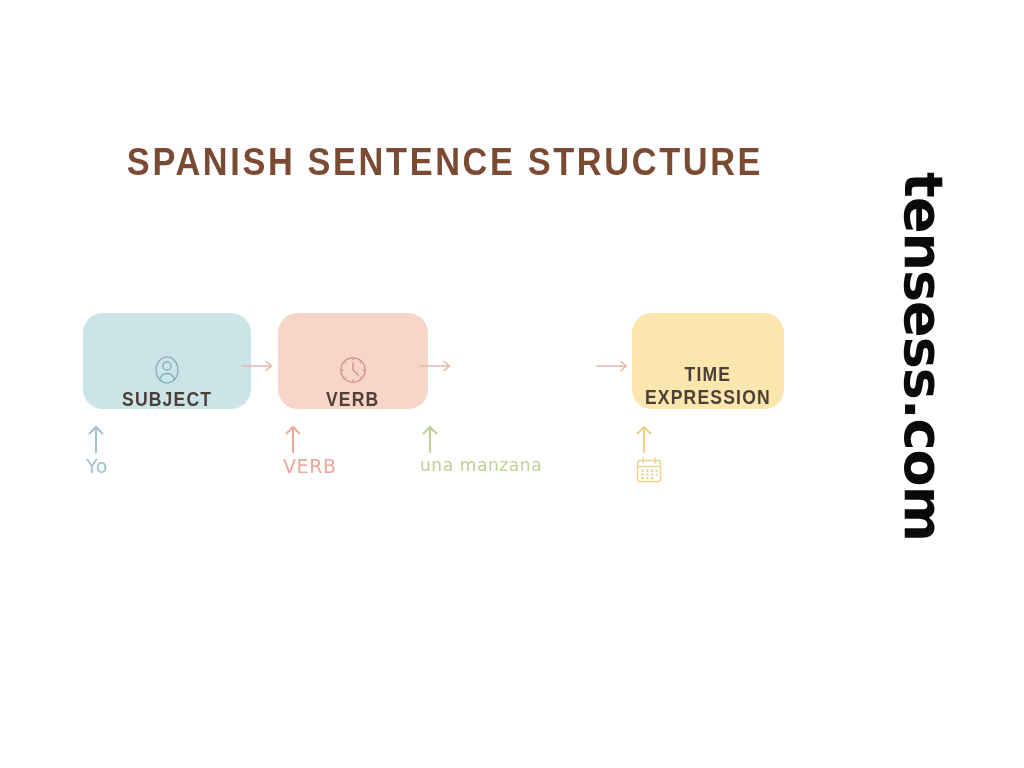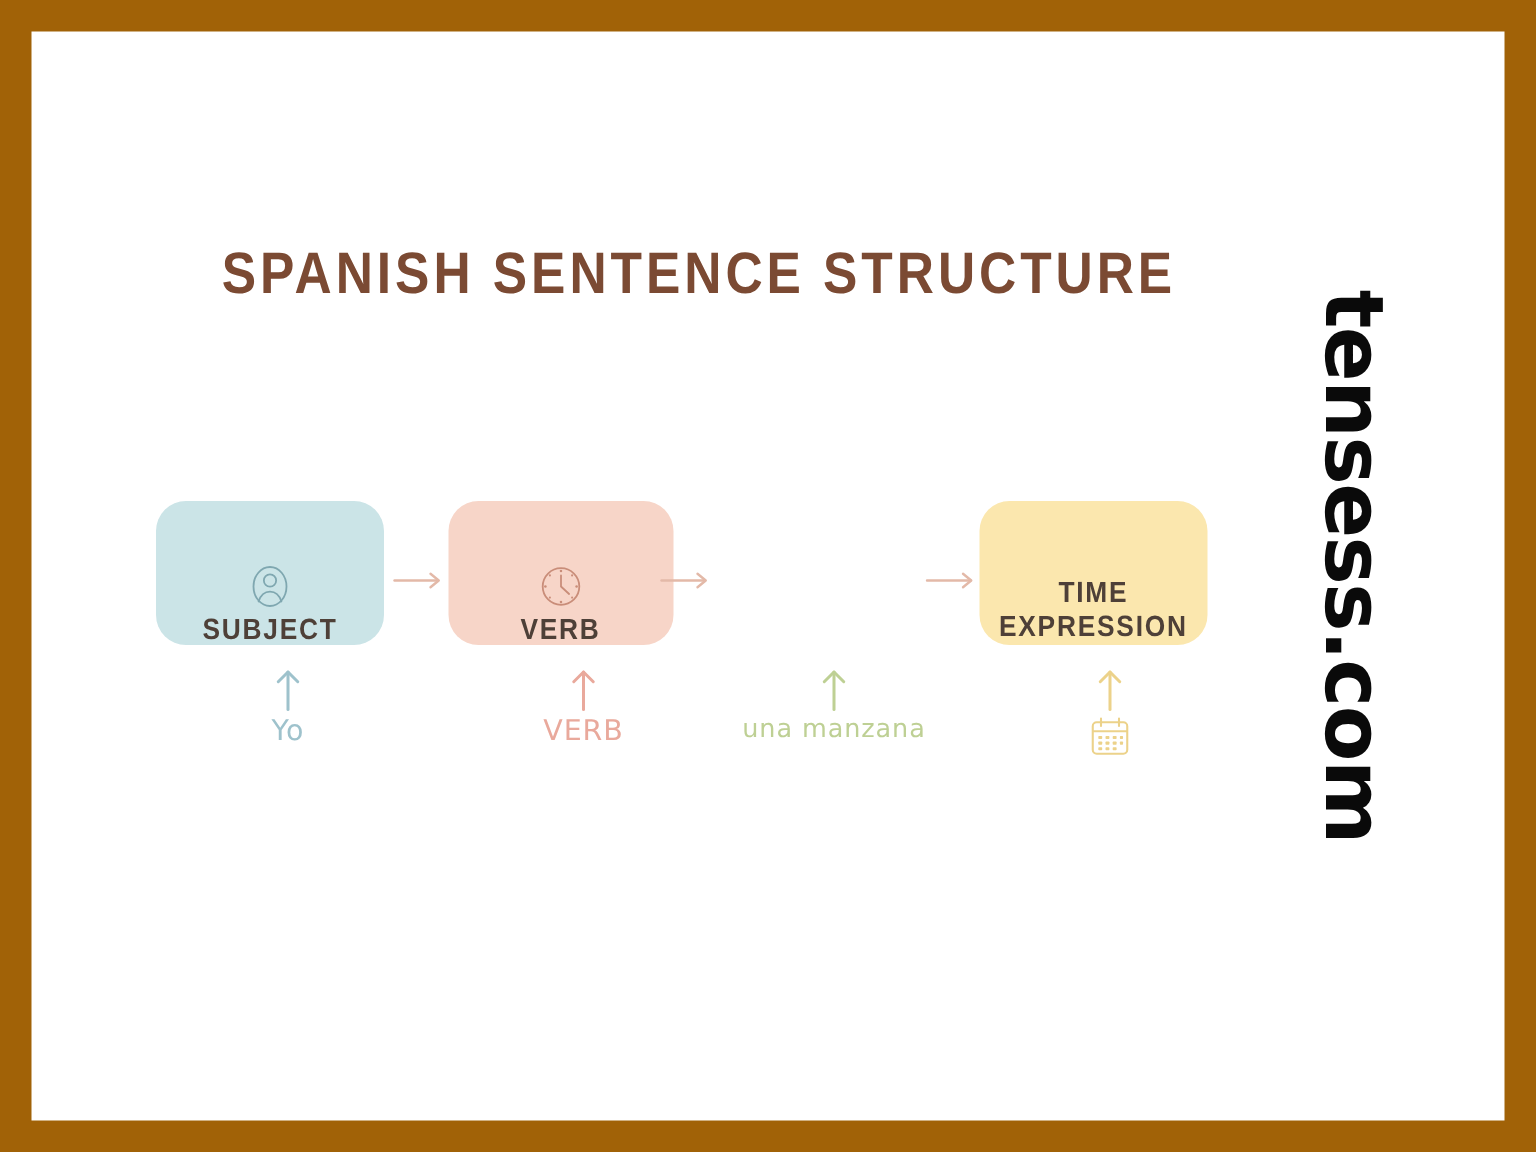--- a/index.html
+++ b/index.html
@@ -13,22 +13,22 @@
     font-family: "Liberation Sans", sans-serif;
     overflow: hidden;
   }
 
   
   #poster {
     position: relative;
     width: 1024px;
     height: 768px;
     box-sizing: border-box;
-    background: #a16207;
-    padding: 21px;
+    background: #15803d;
+    padding: 0;
   }
   #canvas {
     position: relative;
     width: 100%;
     height: 100%;
     background: #ffffff;
     box-sizing: border-box;
     overflow: hidden;
   }
 
@@ -80,21 +80,21 @@
     font-size: 19.5px;
     font-weight: 700;
     letter-spacing: 1.3px;
     color: #4e4038;
     text-align: center;
     line-height: 1.04;
     transform: scaleX(0.9);
   }
   .box.two-line .box-label { font-size: 19.5px; line-height: 1.18; }
 
-  #box-subject    { left: 0px;   width: 152px; background: #cbe4e7; }
+  #box-subject    { left: 0px;   width: 168px; background: #cbe4e7; }
   #box-verb       { left: 195px; width: 150px; background: #f7d5c8; }
   #box-object     { left: 373px; width: 151px; background: #dfecca; }
   #box-time       { left: 549px; width: 152px; background: #fbe7ae; }
 
   
   .connector {
     position: absolute;
     top: 46px;
     height: 2px;
     width: 34px;
@@ -103,34 +103,34 @@
   #conn-2 { left: 336px; }
   #conn-3 { left: 513px; }
 
   
   .callout {
     position: absolute;
     top: 424px;
     width: 170px;
     display: flex;
     flex-direction: column;
-    align-items: center;
+    align-items: flex-start;
   }
   .callout .up-arrow { height: 30px; display:block; }
   .callout .callout-text {
     font-family: "DejaVu Sans", sans-serif;
     font-size: 19px;
     font-weight: 400;
     letter-spacing: 0.6px;
     margin-top: 1px;
     white-space: nowrap;
   }
   #callout-subject { left: 86px; }
   #callout-verb    { left: 283px; }
-  #callout-object  { left: 450px; width: 170px; }
+  #callout-object  { left: 420px; width: 170px; }
   #callout-time    { left: 634px; }
 
   #callout-subject .callout-text { color: #9ec2cc; }
   #callout-verb    .callout-text { color: #e9a99c; }
   #callout-object  .callout-text { color: #bed094; font-size: 17px; }
 
   
   #sentence {
     position: absolute;
     left: 0;

